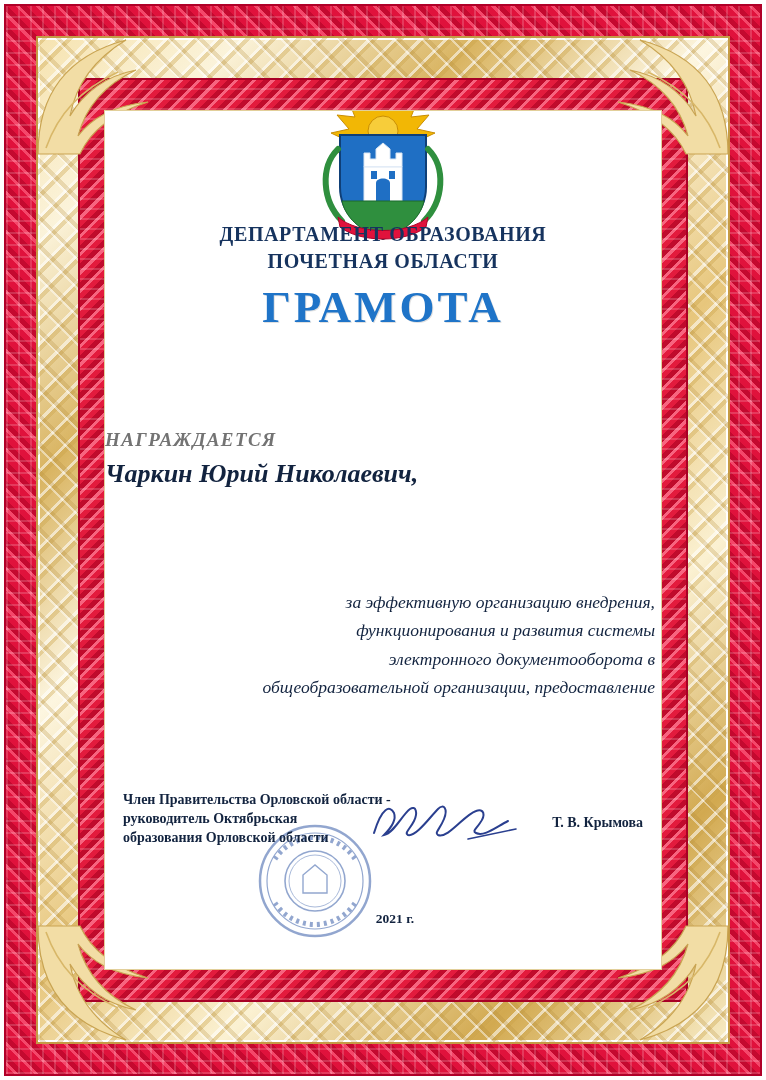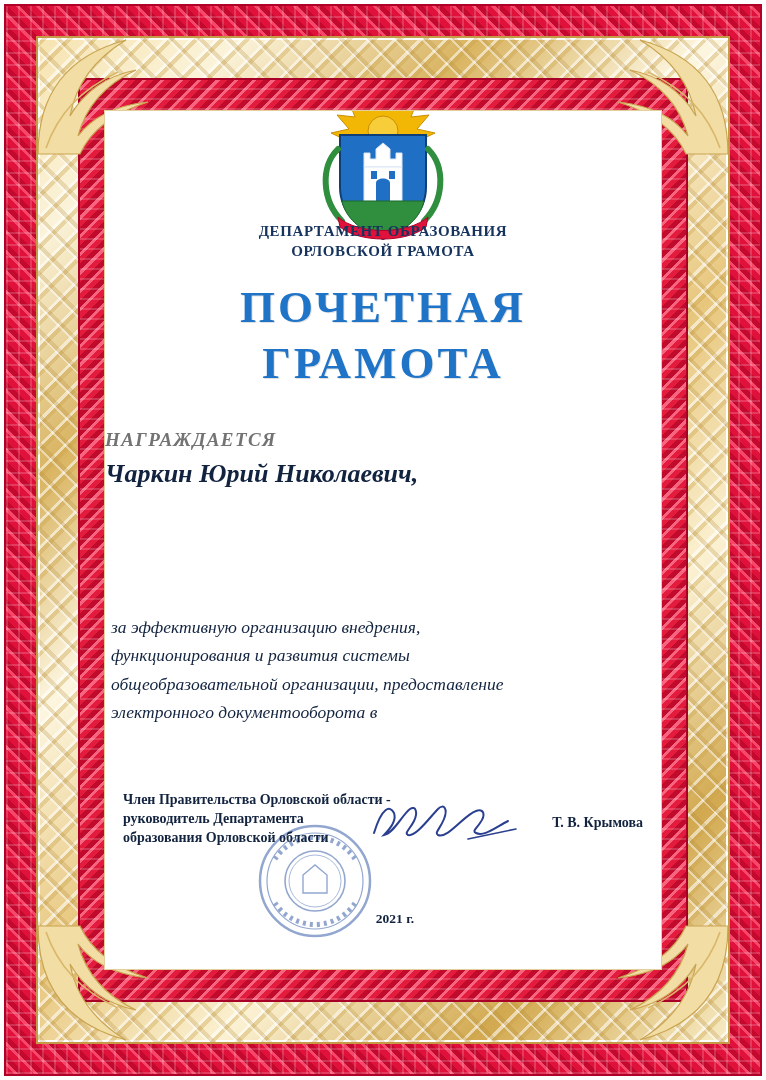--- a/index.html
+++ b/index.html
@@ -123,21 +123,21 @@
   }
 
   
   .dept {
     position: absolute;
     top: 110px;
     left: 0; right: 0;
     text-align: center;
     font-family: "Liberation Serif", serif;
     font-weight: bold;
-    font-size: 15px;
+    font-size: 20px;
     letter-spacing: .6px;
     color: #16335e;
     line-height: 1.35;
   }
 
   .title {
     position: absolute;
     top: 168px;
     left: 0; right: 0;
     text-align: center;
@@ -184,23 +184,23 @@
     font-family: "Liberation Serif", serif;
     font-style: italic;
     font-size: 17.5px;
     line-height: 1.55;
     color: #12233f;
   }
   .position-block div { white-space: nowrap; }
 
   .reason-block {
     position: absolute;
-    top: 502px;
+    top: 477px;
     left: 6px; right: 6px;
-    text-align: left;
+    text-align: right;
     font-family: "Liberation Serif", serif;
     font-style: italic;
     font-size: 17.5px;
     line-height: 1.62;
     color: #12233f;
   }
   .reason-block div { white-space: nowrap; }
 
   
   .sign-row {
@@ -304,54 +304,53 @@
 
         <path d="M30,74 C12,92 14,126 34,146" fill="none" stroke="#2f8f3e" stroke-width="6" stroke-linecap="round"></path>
         <path d="M120,74 C138,92 136,126 116,146" fill="none" stroke="#2f8f3e" stroke-width="6" stroke-linecap="round"></path>
 
         <path d="M30,142 C50,160 100,160 120,142 L118,152 C98,168 52,168 32,152 Z" fill="#e0123c" stroke="#b00028" stroke-width="1"></path>
       </svg>
     </div>
 
     <div class="dept">
       <div>ДЕПАРТАМЕНТ ОБРАЗОВАНИЯ</div>
-      <div>ОРЛОВСКОЙ ГРАМОТА</div>
+      <div>ПОЧЕТНАЯ ОБЛАСТИ</div>
     </div>
 
     <div class="title">
-      <span>ПОЧЕТНАЯ</span>
       <span>ГРАМОТА</span>
     </div>
 
     <div class="awarded">НАГРАЖДАЕТСЯ</div>
 
     <div class="recipient">Чаркин Юрий Николаевич,</div>
 
 
     <div class="reason-block">
       <div>за эффективную организацию внедрения,</div>
       <div>функционирования и развития системы</div>
+      <div>электронного документооборота в</div>
       <div>общеобразовательной организации, предоставление</div>
-      <div>электронного документооборота в</div>
     </div>
 
     <svg class="stamp" viewBox="0 0 120 120">
       <circle cx="60" cy="60" r="55" fill="none" stroke="#3a5fa8" stroke-width="2.5"></circle>
       <circle cx="60" cy="60" r="48" fill="none" stroke="#3a5fa8" stroke-width="1.2"></circle>
       <circle cx="60" cy="60" r="30" fill="none" stroke="#3a5fa8" stroke-width="1.6"></circle>
       <circle cx="60" cy="60" r="26" fill="none" stroke="#3a5fa8" stroke-width="0.8"></circle>
       <path d="M48,72 L48,54 L60,44 L72,54 L72,72 Z" fill="none" stroke="#3a5fa8" stroke-width="1.4"></path>
       <path d="M20,38 A48,48 0 0,1 100,38" fill="none" stroke="#3a5fa8" stroke-width="5" stroke-dasharray="3 4"></path>
       <path d="M20,82 A48,48 0 0,0 100,82" fill="none" stroke="#3a5fa8" stroke-width="5" stroke-dasharray="3 4"></path>
     </svg>
 
     <div class="sign-row">
       <div class="signer-title">
         <div>Член Правительства Орловской области -</div>
-        <div>руководитель Департамента</div>
+        <div>руководитель Октябрьская</div>
         <div>образования Орловской области</div>
       </div>
 
       <svg class="signature-mark" viewBox="0 0 150 44">
         <path d="M6,34 C14,8 22,6 26,14 C29,22 20,32 16,36 C26,34 34,16 42,10 C48,6 50,14 46,22 C42,30 36,34 40,36 C48,38 62,18 70,10 C76,4 80,10 76,20 C72,30 66,34 70,36 C80,40 96,16 108,12 C116,9 118,16 112,24 C108,30 104,32 108,34 C116,38 128,28 140,22" fill="none" stroke="#2a3f8f" stroke-width="2" stroke-linecap="round"></path>
         <path d="M100,40 L148,30" fill="none" stroke="#2a3f8f" stroke-width="1.6" stroke-linecap="round"></path>
       </svg>
 
       <div class="signer-name">Т. В. Крымова</div>
     </div>

